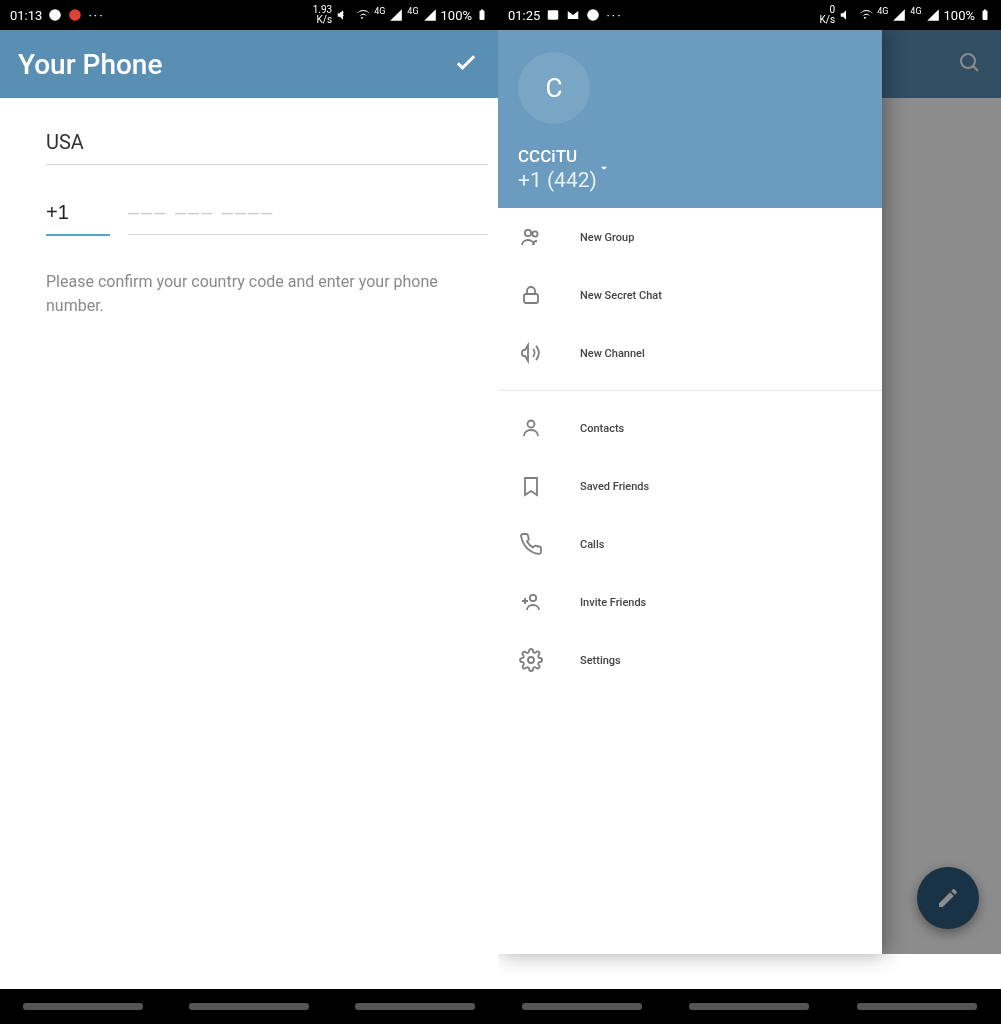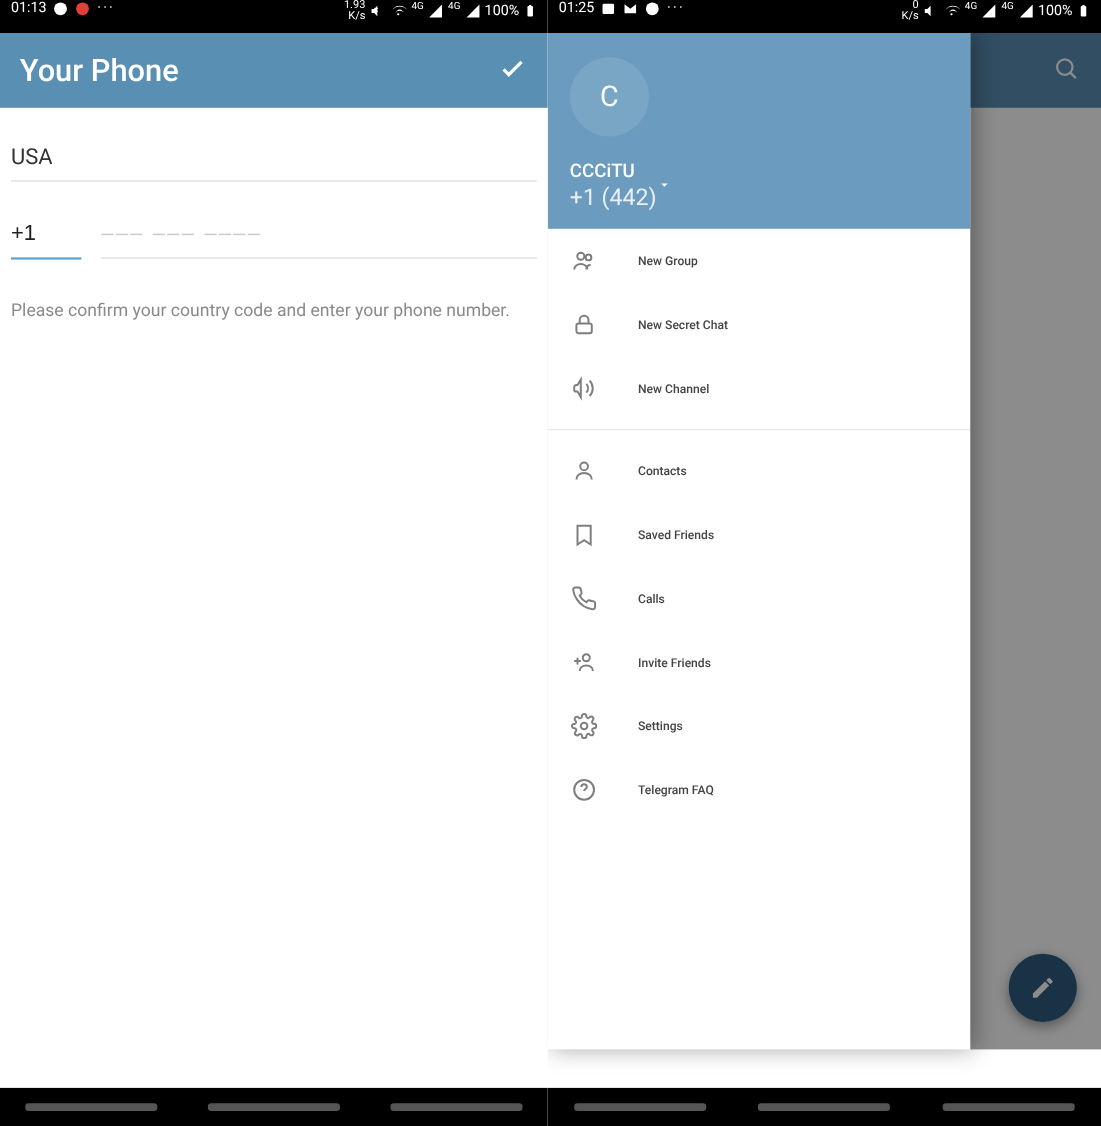--- a/index.html
+++ b/index.html
@@ -19,21 +19,21 @@
   }
   .screen-left { width: 498px; }
   .screen-right { width: 503px; }
 
   
   .status-bar {
     background: #000;
     color: #fff;
     height: 30px;
     display: flex;
-    align-items: flex-start;
+    align-items: center;
     justify-content: space-between;
     padding: 0 10px;
     font-size: 13px;
   }
   .status-left { display: flex; align-items: center; gap: 6px; }
   .status-right { display: flex; align-items: center; gap: 4px; }
   .status-icon { display: inline-flex; }
   .netspeed { font-size: 10px; line-height: 1; text-align: right; }
   .sig4g { font-size: 9px; position: relative; top: -4px; }
 
@@ -48,20 +48,21 @@
     padding: 0 18px;
   }
   .app-bar-title { font-size: 28px; font-weight: 500; }
   .check-icon svg { width: 28px; height: 28px; }
 
   
   .login-body {
     padding: 24px 10px;
     color: #333;
     flex: 1;
+    margin-left: 36px;
   }
   .country-field {
     font-size: 20px;
     color: #333;
     padding: 8px 0 10px 0;
     border-bottom: 1px solid #d7d7d7;
     margin-bottom: 30px;
   }
   .phone-row {
     display: flex;
@@ -462,29 +463,20 @@
         </div>
         <div class="drawer-item">
           <span class="di-icon">
             <svg viewBox="0 0 24 24" fill="none" stroke="currentColor" stroke-width="1.8">
                 <circle cx="12" cy="12" r="3"></circle>
                 <path d="M19.4 15a1.7 1.7 0 00.3 1.8l.1.1a2 2 0 11-2.8 2.8l-.1-.1a1.7 1.7 0 00-1.8-.3 1.7 1.7 0 00-1 1.5V21a2 2 0 11-4 0v-.1a1.7 1.7 0 00-1-1.5 1.7 1.7 0 00-1.8.3l-.1.1a2 2 0 11-2.8-2.8l.1-.1a1.7 1.7 0 00.3-1.8 1.7 1.7 0 00-1.5-1H3a2 2 0 110-4h.1a1.7 1.7 0 001.5-1 1.7 1.7 0 00-.3-1.8l-.1-.1a2 2 0 112.8-2.8l.1.1a1.7 1.7 0 001.8.3H9a1.7 1.7 0 001-1.5V3a2 2 0 114 0v.1a1.7 1.7 0 001 1.5 1.7 1.7 0 001.8-.3l.1-.1a2 2 0 112.8 2.8l-.1.1a1.7 1.7 0 00-.3 1.8V9c.3.6.9 1 1.5 1H21a2 2 0 110 4h-.1a1.7 1.7 0 00-1.5 1z"></path>
               </svg>
           </span>
           <span class="di-label">Settings</span>
         </div>
-        <div class="drawer-item">
-          <span class="di-icon">
-            <svg viewBox="0 0 24 24" fill="none" stroke="currentColor" stroke-width="1.8">
-                <circle cx="12" cy="12" r="9"></circle>
-                <path d="M9.5 9.5a2.5 2.5 0 115 0c0 1.5-2.5 2-2.5 3.5M12 17h.01"></path>
-              </svg>
-          </span>
-          <span class="di-label">Telegram FAQ</span>
-        </div>
       </div>
     </div>
   </div>
 
   <div class="nav-bottom">
     <div class="nav-btn"></div>
     <div class="nav-btn"></div>
     <div class="nav-btn"></div>
   </div>
 </div>

